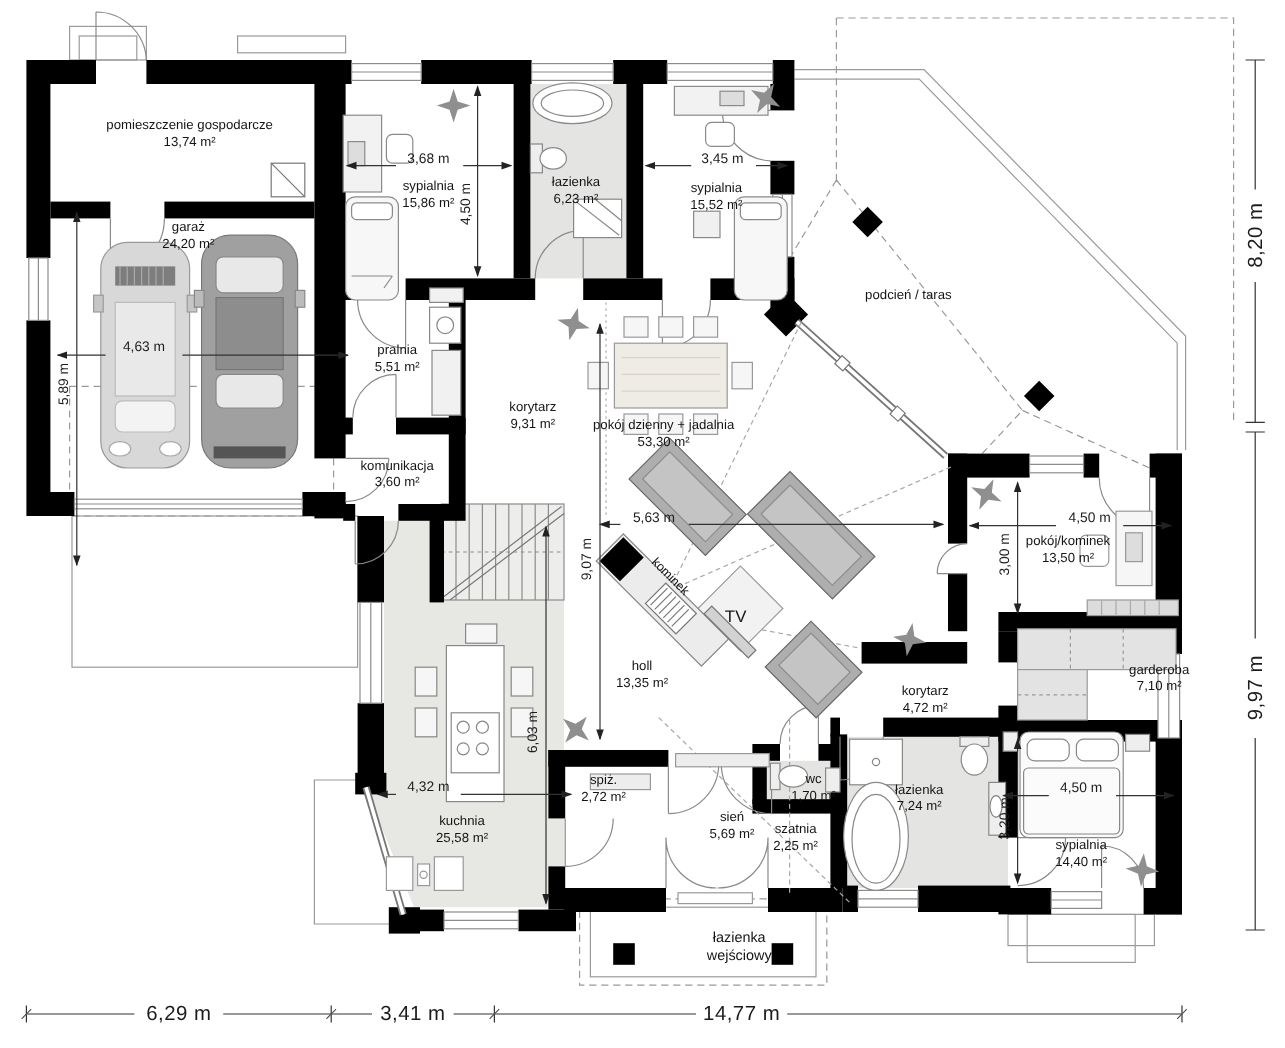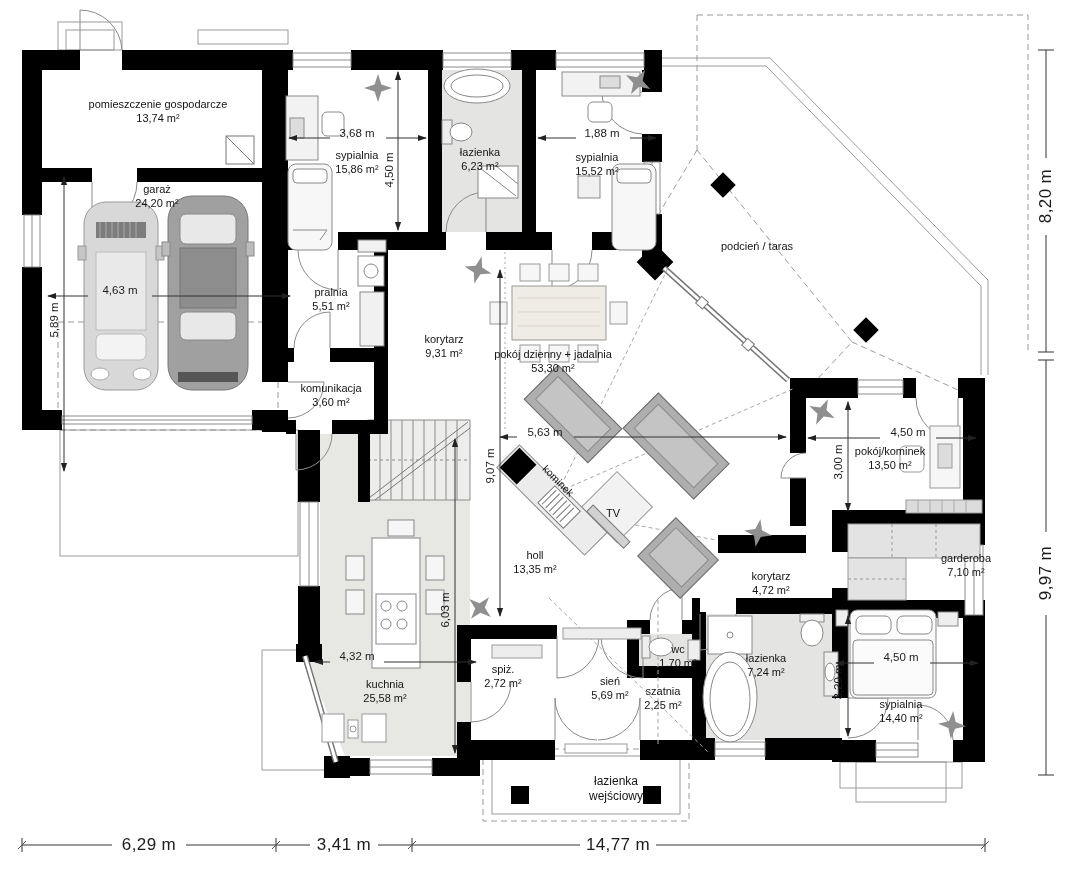--- a/index.html
+++ b/index.html
@@ -8,21 +8,21 @@
   .stage svg{position:absolute;left:0;top:0}
   .lbl{position:absolute;transform:translate(-50%,-50%);text-align:center;color:#141414;
        line-height:1.25;white-space:nowrap}
   .room{font-size:11px}
   .room .a{display:block}
   .dim{font-size:11.5px;color:#1c1c1c}
   .v{transform:translate(-50%,-50%) rotate(-90deg)}
   .big{font-size:17px;letter-spacing:.4px}
   .wraplbl{white-space:normal;width:82px;font-size:12px}
   .rot45{transform:translate(-50%,-50%) rotate(45deg);font-size:10.5px}
-  .tvlbl{font-size:11px}
+  .tvlbl{font-size:14px}
 </style>
 </head>
 <body>
 
 <div class="stage">
 
 <svg width="1071" height="873" viewBox="0 0 1071 873">
   <defs>
     <marker id="arr" viewBox="0 0 10 10" refX="9" refY="5" markerWidth="9" markerHeight="9" orient="auto-start-reverse">
       <path d="M0,1.5 L10,5 L0,8.5 z" fill="#222"></path>
@@ -428,21 +428,21 @@
   <div class="lbl room" style="left:357px;top:163px"><span>sypialnia</span><span class="a">15,86 m²</span></div>
   <div class="lbl room" style="left:480px;top:160px"><span>łazienka</span><span class="a">6,23 m²</span></div>
   <div class="lbl room" style="left:597px;top:165px"><span>sypialnia</span><span class="a">15,52 m²</span></div>
   <div class="lbl room" style="left:331px;top:300px"><span>pralnia</span><span class="a">5,51 m²</span></div>
   <div class="lbl room" style="left:331px;top:396px"><span>komunikacja</span><span class="a">3,60 m²</span></div>
   <div class="lbl room" style="left:444px;top:347px"><span>korytarz</span><span class="a">9,31 m²</span></div>
   <div class="lbl room" style="left:553px;top:362px"><span>pokój dzienny + jadalnia</span><span class="a">53,30 m²</span></div>
   <div class="lbl room" style="left:757px;top:247px"><span>podcień / taras</span></div>
   <div class="lbl room" style="left:535px;top:563px"><span>holl</span><span class="a">13,35 m²</span></div>
   <div class="lbl room" style="left:385px;top:692px"><span>kuchnia</span><span class="a">25,58 m²</span></div>
-  <div class="lbl room" style="left:503px;top:677px"><span>spiż.</span><span class="a">2,72 m²</span></div>
+  <div class="lbl room" style="left:503px;top:658px"><span>spiż.</span><span class="a">2,72 m²</span></div>
   <div class="lbl room" style="left:610px;top:689px"><span>sień</span><span class="a">5,69 m²</span></div>
   <div class="lbl room" style="left:663px;top:699px"><span>szatnia</span><span class="a">2,25 m²</span></div>
   <div class="lbl room" style="left:678px;top:657px"><span>wc</span><span class="a">1,70 m²</span></div>
   <div class="lbl room" style="left:766px;top:666px"><span>łazienka</span><span class="a">7,24 m²</span></div>
   <div class="lbl room" style="left:771px;top:584px"><span>korytarz</span><span class="a">4,72 m²</span></div>
   <div class="lbl room" style="left:890px;top:459px"><span>pokój/kominek</span><span class="a">13,50 m²</span></div>
   <div class="lbl room" style="left:966px;top:566px"><span>garderoba</span><span class="a">7,10 m²</span></div>
   <div class="lbl room" style="left:901px;top:712px"><span>sypialnia</span><span class="a">14,40 m²</span></div>
   <div class="lbl room wraplbl" style="left:616px;top:789px"><span>łazienka wejściowy</span></div>
   <div class="lbl rot45" style="left:558px;top:481px">kominek</div>
@@ -452,21 +452,21 @@
 <div>
   <div class="lbl dim big" style="left:149px;top:845px">6,29 m</div>
   <div class="lbl dim big" style="left:344px;top:845px">3,41 m</div>
   <div class="lbl dim big" style="left:618px;top:845px">14,77 m</div>
   <div class="lbl dim big v" style="left:1046px;top:196px">8,20 m</div>
   <div class="lbl dim big v" style="left:1046px;top:573px">9,97 m</div>
   <div class="lbl dim v" style="left:54px;top:320px">5,89 m</div>
   <div class="lbl dim" style="left:120px;top:290px">4,63 m</div>
   <div class="lbl dim" style="left:357px;top:133px">3,68 m</div>
   <div class="lbl dim v" style="left:389px;top:170px">4,50 m</div>
-  <div class="lbl dim" style="left:602px;top:133px">1,88 m</div>
+  <div class="lbl dim" style="left:602px;top:133px">3,45 m</div>
   <div class="lbl dim" style="left:545px;top:432px">5,63 m</div>
   <div class="lbl dim v" style="left:490px;top:466px">9,07 m</div>
   <div class="lbl dim v" style="left:445px;top:610px">6,03 m</div>
   <div class="lbl dim" style="left:357px;top:656px">4,32 m</div>
   <div class="lbl dim" style="left:908px;top:432px">4,50 m</div>
   <div class="lbl dim v" style="left:838px;top:462px">3,00 m</div>
   <div class="lbl dim" style="left:901px;top:657px">4,50 m</div>
   <div class="lbl dim v" style="left:838px;top:682px">3,20 m</div>
 </div>
 

